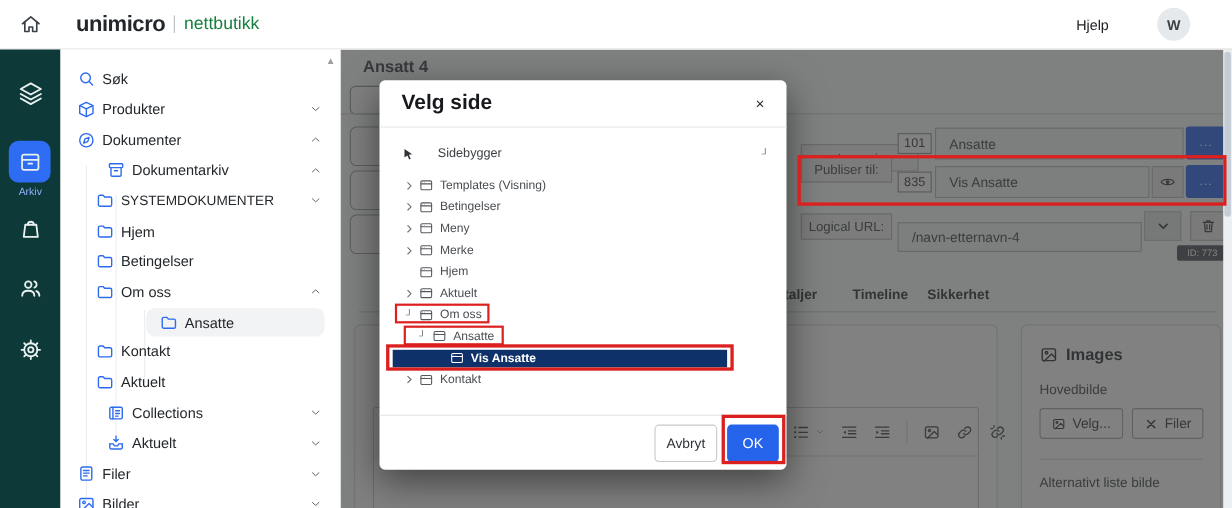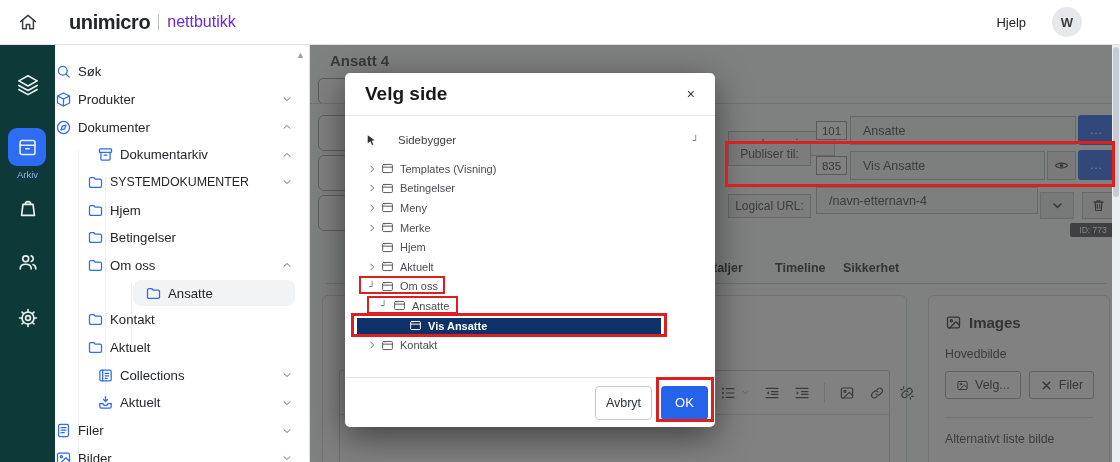--- a/index.html
+++ b/index.html
@@ -8,23 +8,23 @@
   .stage { position:relative; width:1120px; height:462px; background:#fff; overflow:hidden;
            box-shadow:inset 0 0 0 1px #d6d6d6; }
   svg.ic { display:block; fill:none; stroke:currentColor; stroke-width:1.8; stroke-linecap:round; stroke-linejoin:round; }
 
   
   .topbar { position:absolute; left:0; top:0; width:1120px; height:45px; background:#fff;
             border-bottom:1px solid #e2e2e2; display:flex; align-items:center; z-index:7; }
   .home-btn { width:55px; display:flex; justify-content:center; color:#3a4045; }
   .brand { font-size:20px; font-weight:700; color:#23272b; letter-spacing:-0.4px; margin-left:14px; }
   .brand-sep { width:1px; height:16px; background:#b9bcbf; margin:0 8px; }
-  .product { font-size:16px; color:#6d28d9;text-align:right; }
+  .product { font-size:16px; color:#15803d;text-align:right; }
   .tb-spacer { flex:1; }
-  .help { font-size:13px; color:#202124; margin-right:26px; cursor:pointer; }
+  .help { font-size:13px; color:#202124; margin-right:44px; cursor:pointer; }
   .avatar { width:30px; height:30px; border-radius:50%; background:#e6e9ec; color:#3c4043;
             font-size:13px; font-weight:700; display:flex; align-items:center; justify-content:center; margin-right:38px; }
 
   
   .rail { position:absolute; left:0; top:45px; width:55px; height:417px; background:#0d3a38; z-index:7; color:#e9f1f0; }
   .rail-ic { position:absolute; left:50%; transform:translateX(-50%); width:22px; height:22px; }
   .rail-active { position:absolute; left:8px; top:83px; width:38px; height:38px; background:#2e6cf3;
                  border-radius:9px; display:flex; align-items:center; justify-content:center; }
   .rail-active svg { width:21px; height:21px; }
   .rail-label { position:absolute; top:124px; left:0; width:55px; text-align:center; font-size:9.5px; color:#8fb0f9; }
@@ -32,21 +32,21 @@
   
   .sidepanel { position:absolute; left:55px; top:45px; width:255px; height:417px; background:#fff;
                border-right:1px solid #e0e0e0; z-index:7; overflow:hidden; }
   .scrolltri { position:absolute; top:5px; right:4px; font-size:9px; color:#9aa0a6; }
   .guide { position:absolute; width:1px; background:#ecedef; }
   .navrows { position:absolute; left:0; right:0; top:13px; }
   .nrow { display:flex; align-items:center; height:27.65px; font-size:13.2px; color:#23272b; cursor:pointer; }
   .nico { width:17px; height:17px; flex:none; color:#2d6bf0; }
   .nlbl { margin-left:6px; white-space:nowrap; }
   .nchev { width:12px; height:12px; margin-left:auto; margin-right:16px; flex:none; color:#5f6368; }
-  .ind0 { } .ind1 { padding-left:42px; } .ind2 { padding-left:32px; }
+  .ind0 { padding-left:15px; } .ind1 { padding-left:42px; } .ind2 { padding-left:32px; }
   .nrow.sel { margin:1px 14px 0 78px; padding-left:12px; height:26px; background:#f1f3f4; border-radius:8px; }
 
   
   .content { position:absolute; left:310px; top:45px; width:810px; height:417px; background:#fafbfc; }
   .pg-title { position:absolute; left:20px; top:7px; font-size:15px; font-weight:700; color:#303a44; }
   .pg-btn-partial { position:absolute; left:8px; top:33px; width:38px; height:26px; border:1px solid #8f9499; border-radius:5px; background:#fff; }
   .hdr-div { position:absolute; left:0; right:0; top:58px; border-top:1px solid #d4d6d8; }
   .left-partial { position:absolute; left:8px; width:36px; height:36px; border:1px solid #9aa0a5; border-radius:6px; background:#fff; }
   .f-label { position:absolute; background:#f1f2f3; border:1px solid #b6b9bc; color:#3c4247; font-size:12px;
              display:flex; align-items:center; justify-content:center; }
@@ -433,21 +433,21 @@
     <div class="f-id" style="left:506px;top:111px;width:31px;height:19px">835</div>
     <div class="f-val" style="left:540px;top:106px;width:195px;height:29px">Vis Ansatte</div>
     <div class="f-gbtn" style="left:737px;top:106px;width:29px;height:29px">
         <svg class="ic">
           <use href="#i-eye"></use>
         </svg>
       </div>
     <div class="f-blue" style="left:768px;top:105px">...</div>
 
     <div class="f-label" style="left:418px;top:149px;width:83px;height:24px">Logical URL:</div>
-    <div class="f-val" style="left:506px;top:142px;width:222px;height:27px">/navn-etternavn-4</div>
+    <div class="f-val" style="left:506px;top:157px;width:222px;height:27px">/navn-etternavn-4</div>
     <div class="f-gbtn" style="left:730px;top:147px;width:34px;height:27px;background:#e4e5e7;border-color:#c2c4c7">
         <svg class="ic">
           <use href="#i-caret"></use>
         </svg>
       </div>
     <div class="f-gbtn" style="left:772px;top:147px;width:33px;height:27px">
         <svg class="ic">
           <use href="#i-trash"></use>
         </svg>
       </div>

